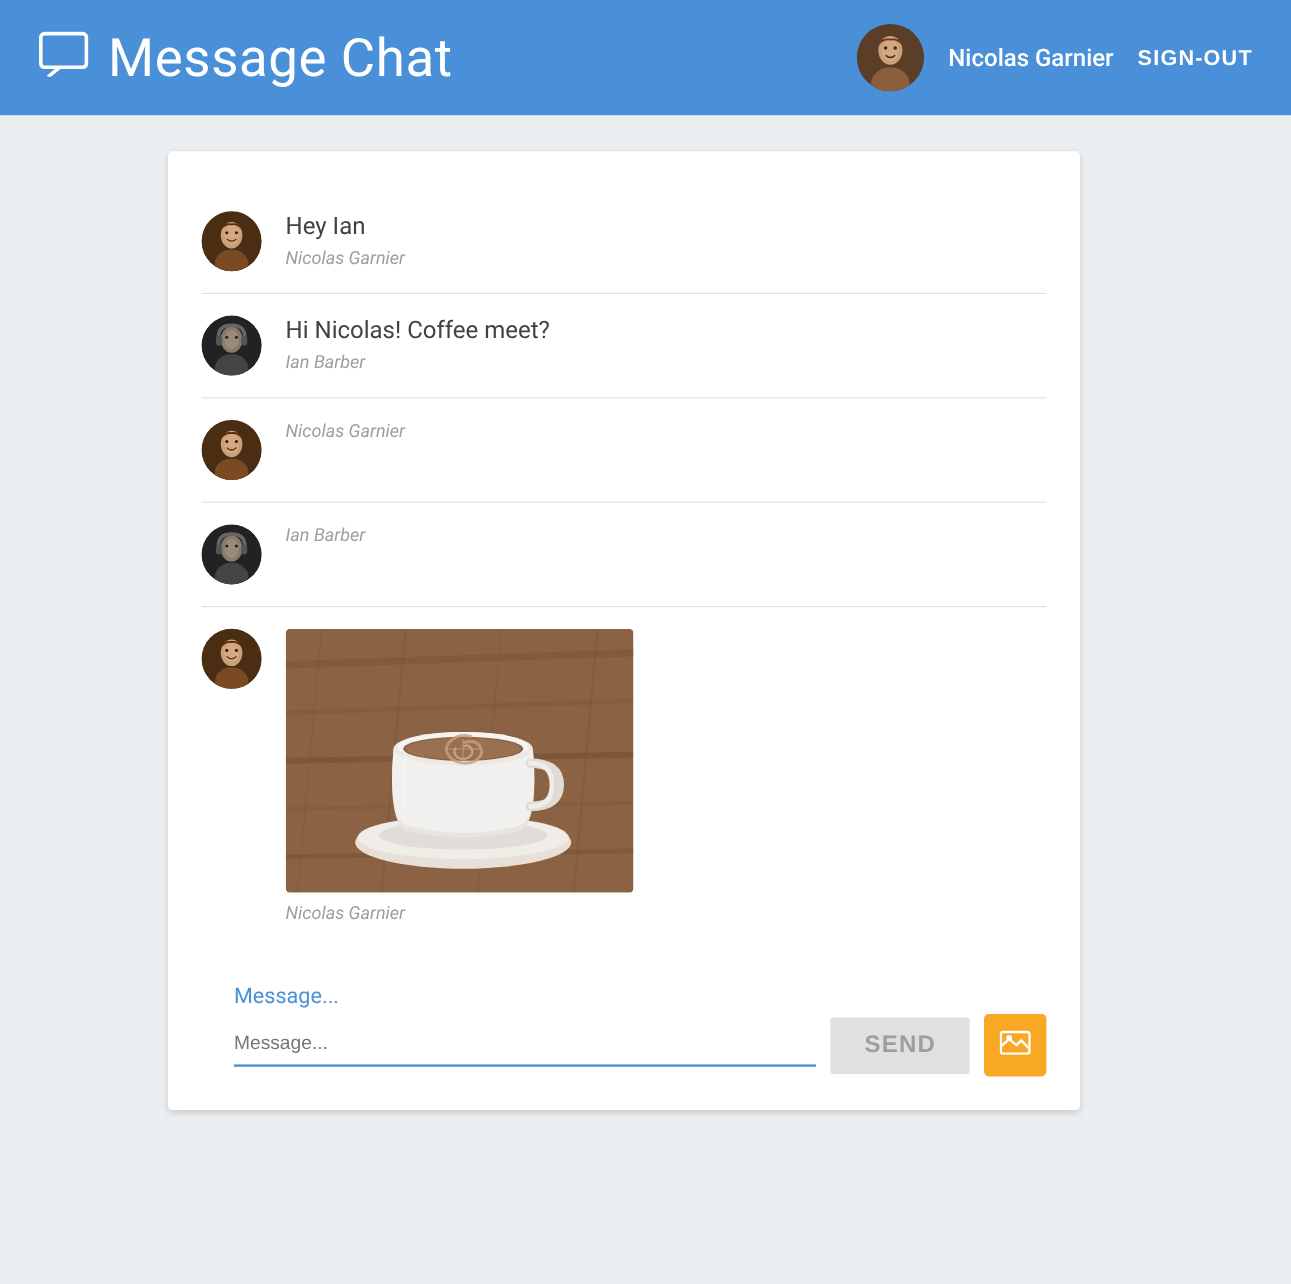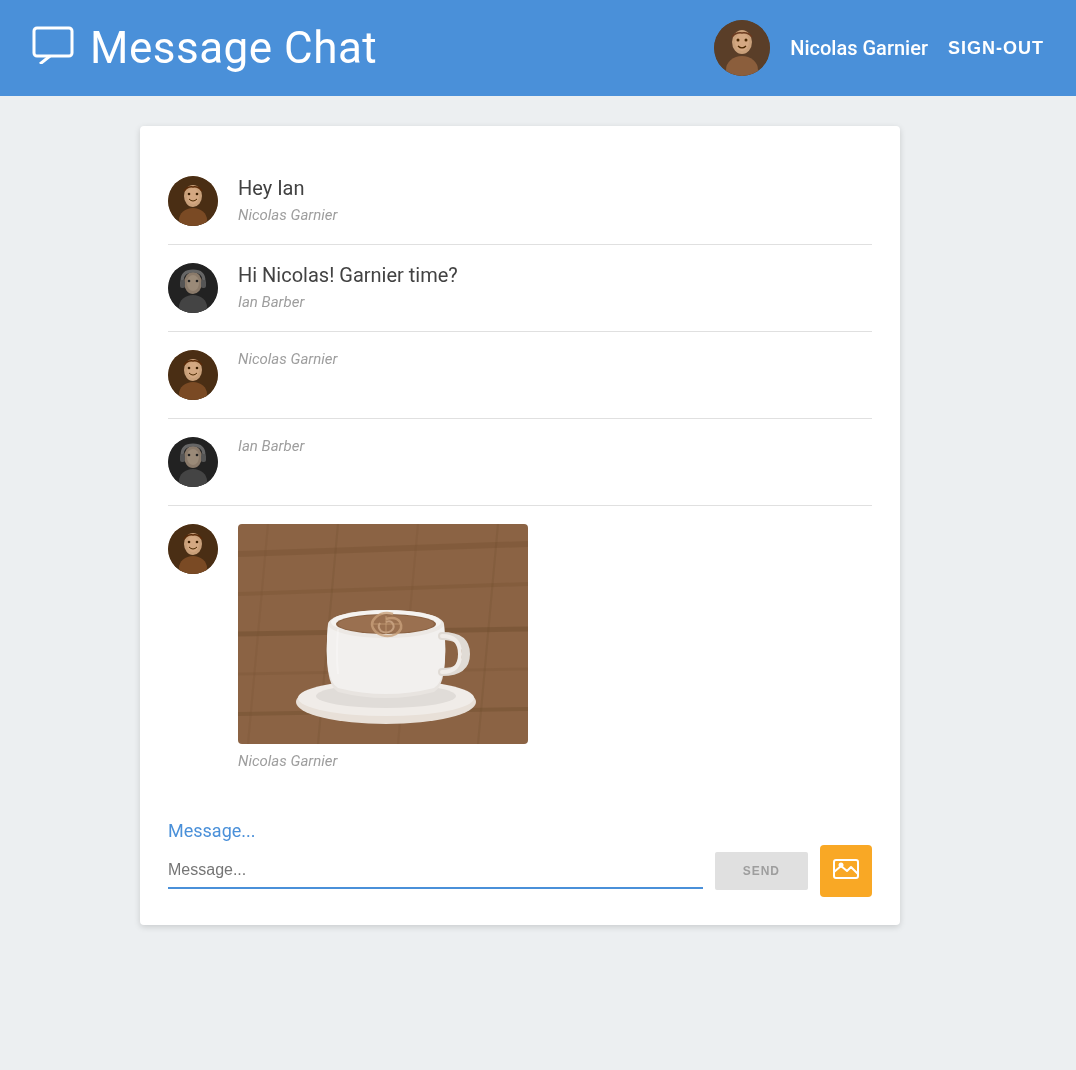--- a/index.html
+++ b/index.html
@@ -154,20 +154,21 @@
       border-radius: 4px;
       margin-bottom: 8px;
       overflow: hidden;
       position: relative;
     }
 
     
     .input-area {
       margin-top: 24px;
       padding-top: 8px;
+      margin-left: 27px;
     }
 
     .message-input-label {
       color: #4a90d9;
       font-size: 18px;
       margin-bottom: 4px;
       display: block;
     }
 
     .input-row {
@@ -185,21 +186,21 @@
       font-size: 16px;
       outline: none;
       background: transparent;
     }
 
     .send-btn {
       background-color: #e0e0e0;
       color: #9e9e9e;
       border: none;
       padding: 12px 28px;
-      font-size: 12px;
+      font-size: 20px;
       font-weight: 700;
       letter-spacing: 1px;
       cursor: pointer;
       border-radius: 2px;
     }
 
     .image-upload-btn {
       background-color: #f9a825;
       border: none;
       width: 52px;
@@ -281,21 +282,21 @@
             <ellipse cx="25" cy="44" rx="14" ry="12" fill="#444"></ellipse>
             <circle cx="21" cy="18" r="1.3" fill="#222"></circle>
             <circle cx="29" cy="18" r="1.3" fill="#222"></circle>
 
             <path d="M14 18 Q14 8 25 8 Q36 8 36 18" stroke="#666" stroke-width="3" fill="none"></path>
             <rect x="12" y="17" width="5" height="8" rx="2" fill="#555"></rect>
             <rect x="33" y="17" width="5" height="8" rx="2" fill="#555"></rect>
           </svg>
         </div>
         <div class="message-content">
-          <div class="message-text">Hi Nicolas! Garnier time?</div>
+          <div class="message-text">Hi Nicolas! Coffee meet?</div>
           <div class="message-sender">Ian Barber</div>
         </div>
       </li>
 
       <li class="message-item">
         <div class="avatar avatar-nicolas">
           <svg width="50" height="50" viewBox="0 0 50 50">
             <circle cx="25" cy="25" r="25" fill="#4a2e14"></circle>
             <ellipse cx="25" cy="20" rx="9" ry="11" fill="#c9a07a"></ellipse>
             <ellipse cx="25" cy="20" rx="6" ry="8" fill="#d4a882"></ellipse>

